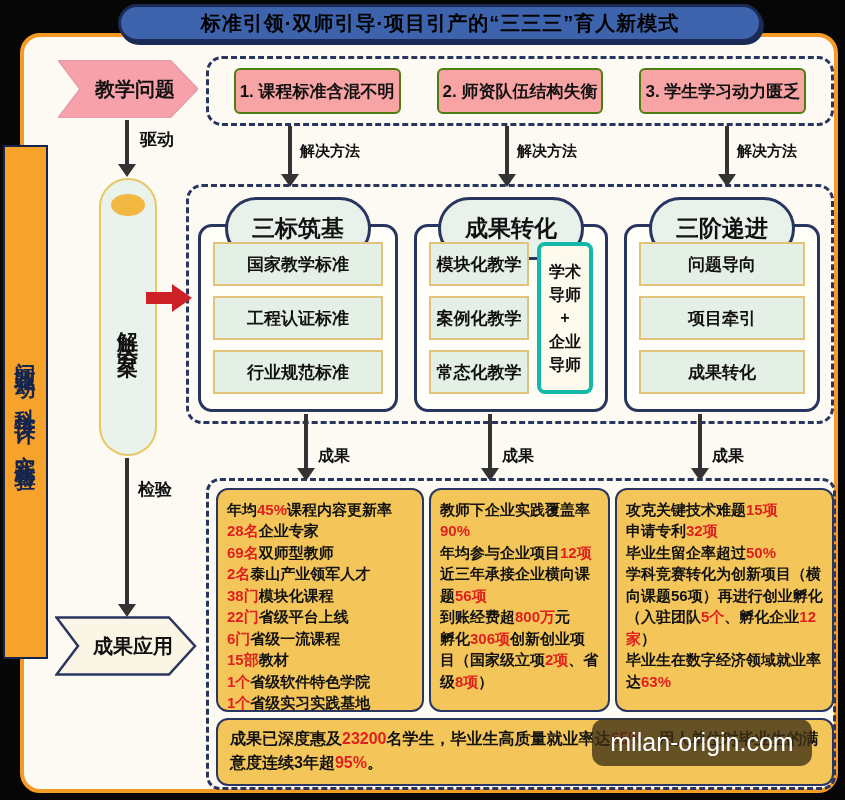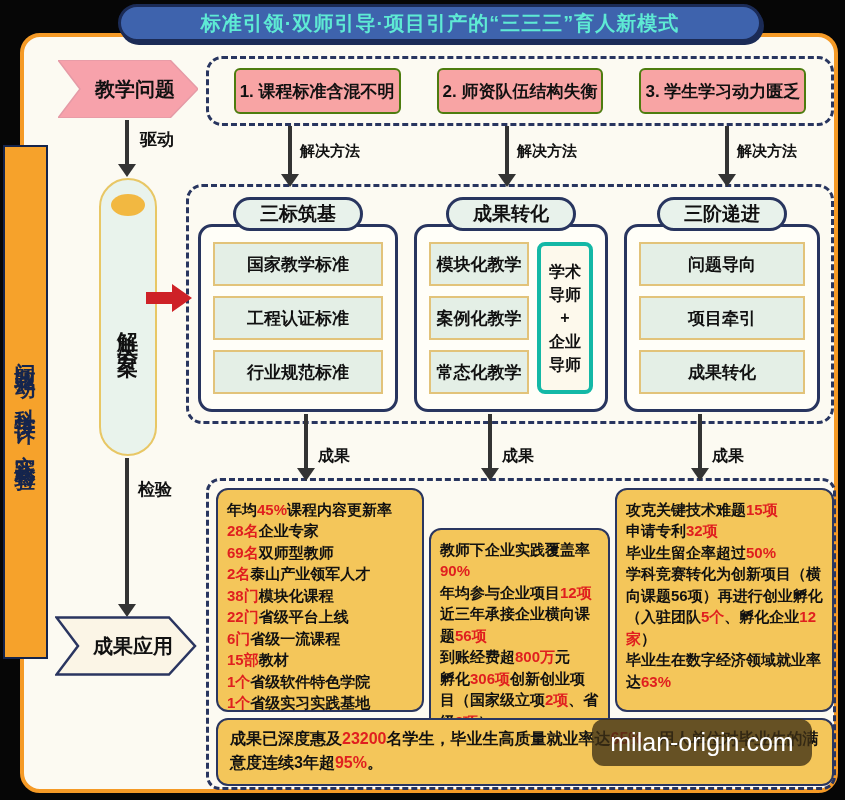--- a/index.html
+++ b/index.html
@@ -4,21 +4,21 @@
 <style>
   html,body{margin:0;padding:0;background:#000;}
   .stage{position:relative;width:845px;height:800px;background:#060606;overflow:hidden;
          font-family:"Liberation Sans","DejaVu Sans",sans-serif;color:#111;}
   .canvas{position:absolute;left:20px;top:33px;width:818px;height:760px;box-sizing:border-box;
           background:#fcfaf2;border:4px solid #f59a26;border-radius:20px;}
   
   .banner{position:absolute;left:118px;top:4px;width:644px;height:38px;box-sizing:border-box;
           background:#3e63ad;border:3px solid #1b2b56;border-radius:20px;box-shadow:2px 3px 0 #1b2b56;
           display:flex;align-items:center;justify-content:center;z-index:6;}
-  .banner span{color:#5eead4;font-size:20px;font-weight:700;letter-spacing:1px;}
+  .banner span{color:#000000;font-size:20px;font-weight:700;letter-spacing:1px;}
   
   .sidebar{position:absolute;left:3px;top:145px;width:45px;height:514px;box-sizing:border-box;
            background:#f6a22b;border:2px solid #14244c;display:flex;flex-direction:column;
            align-items:center;justify-content:center;gap:26px;z-index:5;}
   .vtext{writing-mode:vertical-rl;text-orientation:upright;font-weight:700;color:#15254d;
          font-size:21px;letter-spacing:5px;line-height:1;}
   
   .arrow-v{position:absolute;width:4px;background:#333;z-index:4;}
   .arrow-v::after{content:"";position:absolute;left:50%;bottom:-11px;transform:translateX(-50%);
                   border:9px solid transparent;border-top:13px solid #333;border-bottom:none;}
@@ -42,22 +42,22 @@
             justify-content:center;gap:36px;z-index:2;}
   .prob{height:46px;box-sizing:border-box;background:#f8a4a4;border:2px solid #4d7c0f;border-radius:6px;
         display:flex;align-items:center;justify-content:center;padding:0 4px;
         font-size:17px;font-weight:700;white-space:nowrap;}
   
   .solwrap{position:absolute;left:186px;top:184px;width:648px;height:240px;box-sizing:border-box;
            border:3px dashed #28355f;border-radius:16px;z-index:1;}
   .group{position:absolute;box-sizing:border-box;background:#fffef8;border:3px solid #28355f;
          border-radius:14px;z-index:3;}
   .gpill{position:absolute;left:50%;top:-30px;transform:translateX(-50%);box-sizing:border-box;
-         background:#e8f2eb;border:3px solid #28355f;border-radius:999px;padding:1px 24px;
-         font-size:19px;font-weight:700;white-space:nowrap;}
+         background:#e8f2eb;border:3px solid #28355f;border-radius:999px;padding:13px 24px;
+         font-size:23px;font-weight:700;white-space:nowrap;}
   .gbody{position:absolute;left:0;top:0;right:0;bottom:0;display:flex;flex-direction:column;
          padding:10px 12px;box-sizing:border-box;}
   .gbody.row{flex-direction:row;}
   .gcol{flex:1;display:flex;flex-direction:column;}
   .gitem{flex:1;margin:5px 0;background:#e4efe6;border:2px solid #e2c37a;border-radius:0;
          display:flex;align-items:center;justify-content:center;font-size:17px;font-weight:700;}
   .mentor{width:48px;margin:5px 0 5px 8px;background:#fdf9ec;border:4px solid #14b8a6;border-radius:8px;
           display:flex;align-items:center;justify-content:center;text-align:center;
           font-size:16px;font-weight:700;white-space:pre-line;line-height:1.45;}
   
@@ -184,21 +184,21 @@
       <div class="ln"><span class="red">28名</span><span>企业专家</span></div>
       <div class="ln"><span class="red">69名</span><span>双师型教师</span></div>
       <div class="ln"><span class="red">2名</span><span>泰山产业领军人才</span></div>
       <div class="ln"><span class="red">38门</span><span>模块化课程</span></div>
       <div class="ln"><span class="red">22门</span><span>省级平台上线</span></div>
       <div class="ln"><span class="red">6门</span><span>省级一流课程</span></div>
       <div class="ln"><span class="red">15部</span><span>教材</span></div>
       <div class="ln"><span class="red">1个</span><span>省级软件特色学院</span></div>
       <div class="ln"><span class="red">1个</span><span>省级实习实践基地</span></div>
     </div>
-  <div class="rbox rich" style="left:429px;top:488px;width:181px;height:224px;margin-top:40px;">
+  <div class="rbox rich" style="left:429px;top:488px;width:181px;height:224px;">
       <div class="ln"><span>教师下企业实践覆盖率</span><span class="red">90%</span></div>
       <div class="ln"><span>年均参与企业项目</span><span class="red">12项</span></div>
       <div class="ln"><span>近三年承接企业横向课题</span><span class="red">56项</span></div>
       <div class="ln"><span>到账经费超</span><span class="red">800万</span><span>元</span></div>
       <div class="ln"><span>孵化</span><span class="red">306项</span><span>创新创业项目（国家级立项</span><span class="red">2项</span><span>、省级</span><span class="red">8项</span><span>）</span></div>
     </div>
   <div class="rbox rich" style="left:615px;top:488px;width:219px;height:224px;">
       <div class="ln"><span>攻克关键技术难题</span><span class="red">15项</span></div>
       <div class="ln"><span>申请专利</span><span class="red">32项</span></div>
       <div class="ln"><span>毕业生留企率超过</span><span class="red">50%</span></div>

